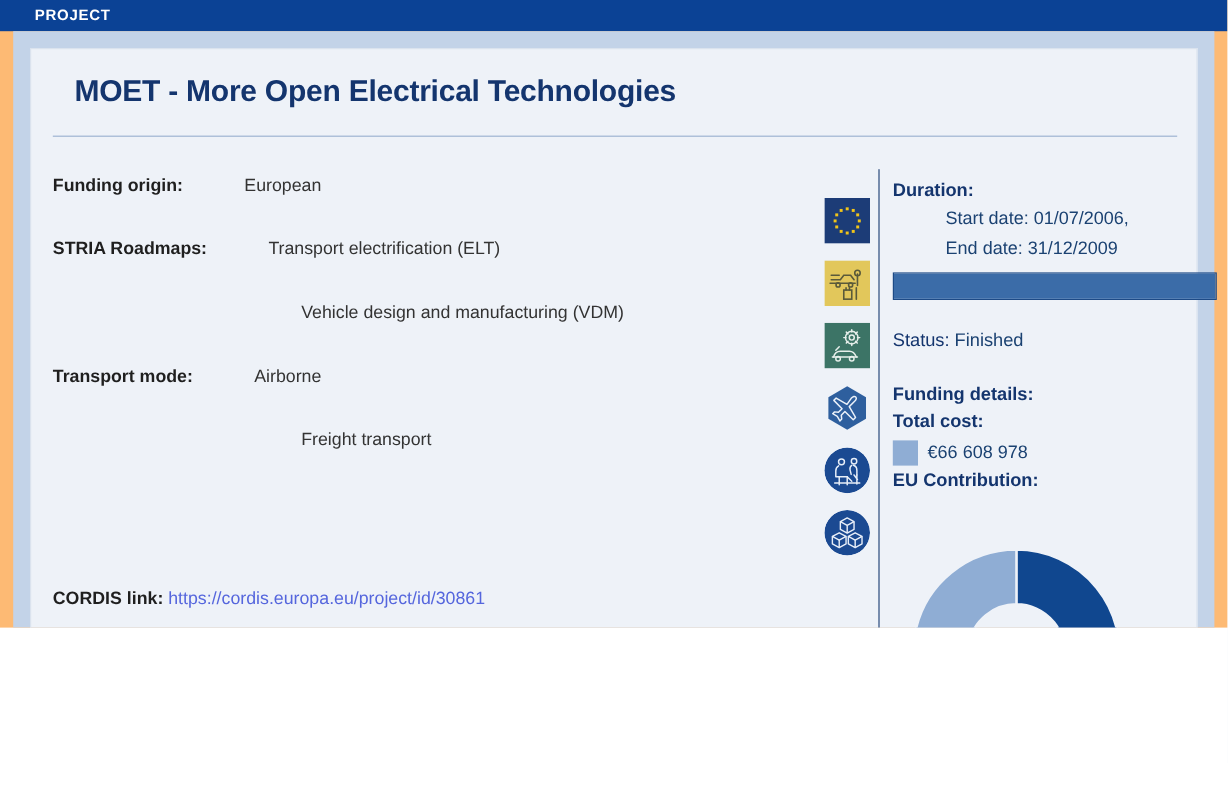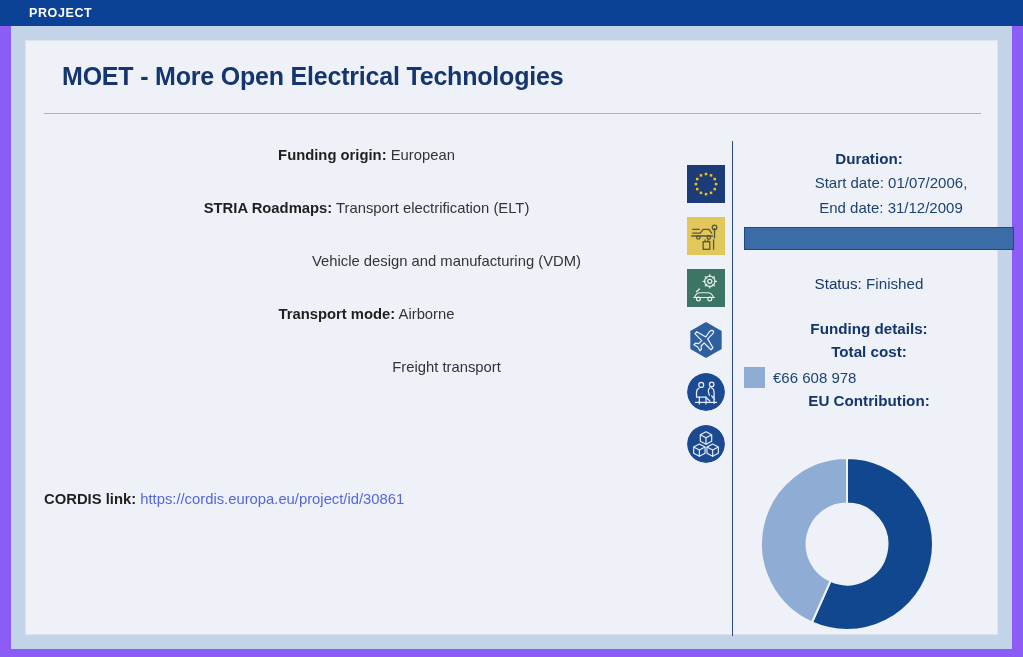--- a/index.html
+++ b/index.html
@@ -7,24 +7,23 @@
   html, body {
     width: 1023px;
     height: 657px;
     background: #ffffff;
     font-family: "Liberation Sans", sans-serif;
   }
 
   #page {
     position: relative;
     width: 1023px;
-    height: 657px;
-    background: #8b5cf6;
+    height: 523px;
+    background: #fdba74;
     overflow: hidden;
-    text-align: center;
   }
 
   
   .topbar {
     position: absolute;
     left: 0; top: 0;
     width: 1023px;
     height: 26px;
     background: #0b4295;
   }
@@ -85,20 +84,21 @@
     color: #2b2b2b;
     white-space: nowrap;
   }
   .info-row .lbl {
     font-weight: bold;
     color: #1f1f1f;
   }
   .info-row .val {
     font-weight: normal;
     color: #333333;
+    margin-left: 47px;
   }
   .info-row.indent {
     padding-left: 160px;
   }
   .link-row {
     position: absolute;
     left: 18px; top: 450px;
     font-size: 14.8px;
     white-space: nowrap;
   }

